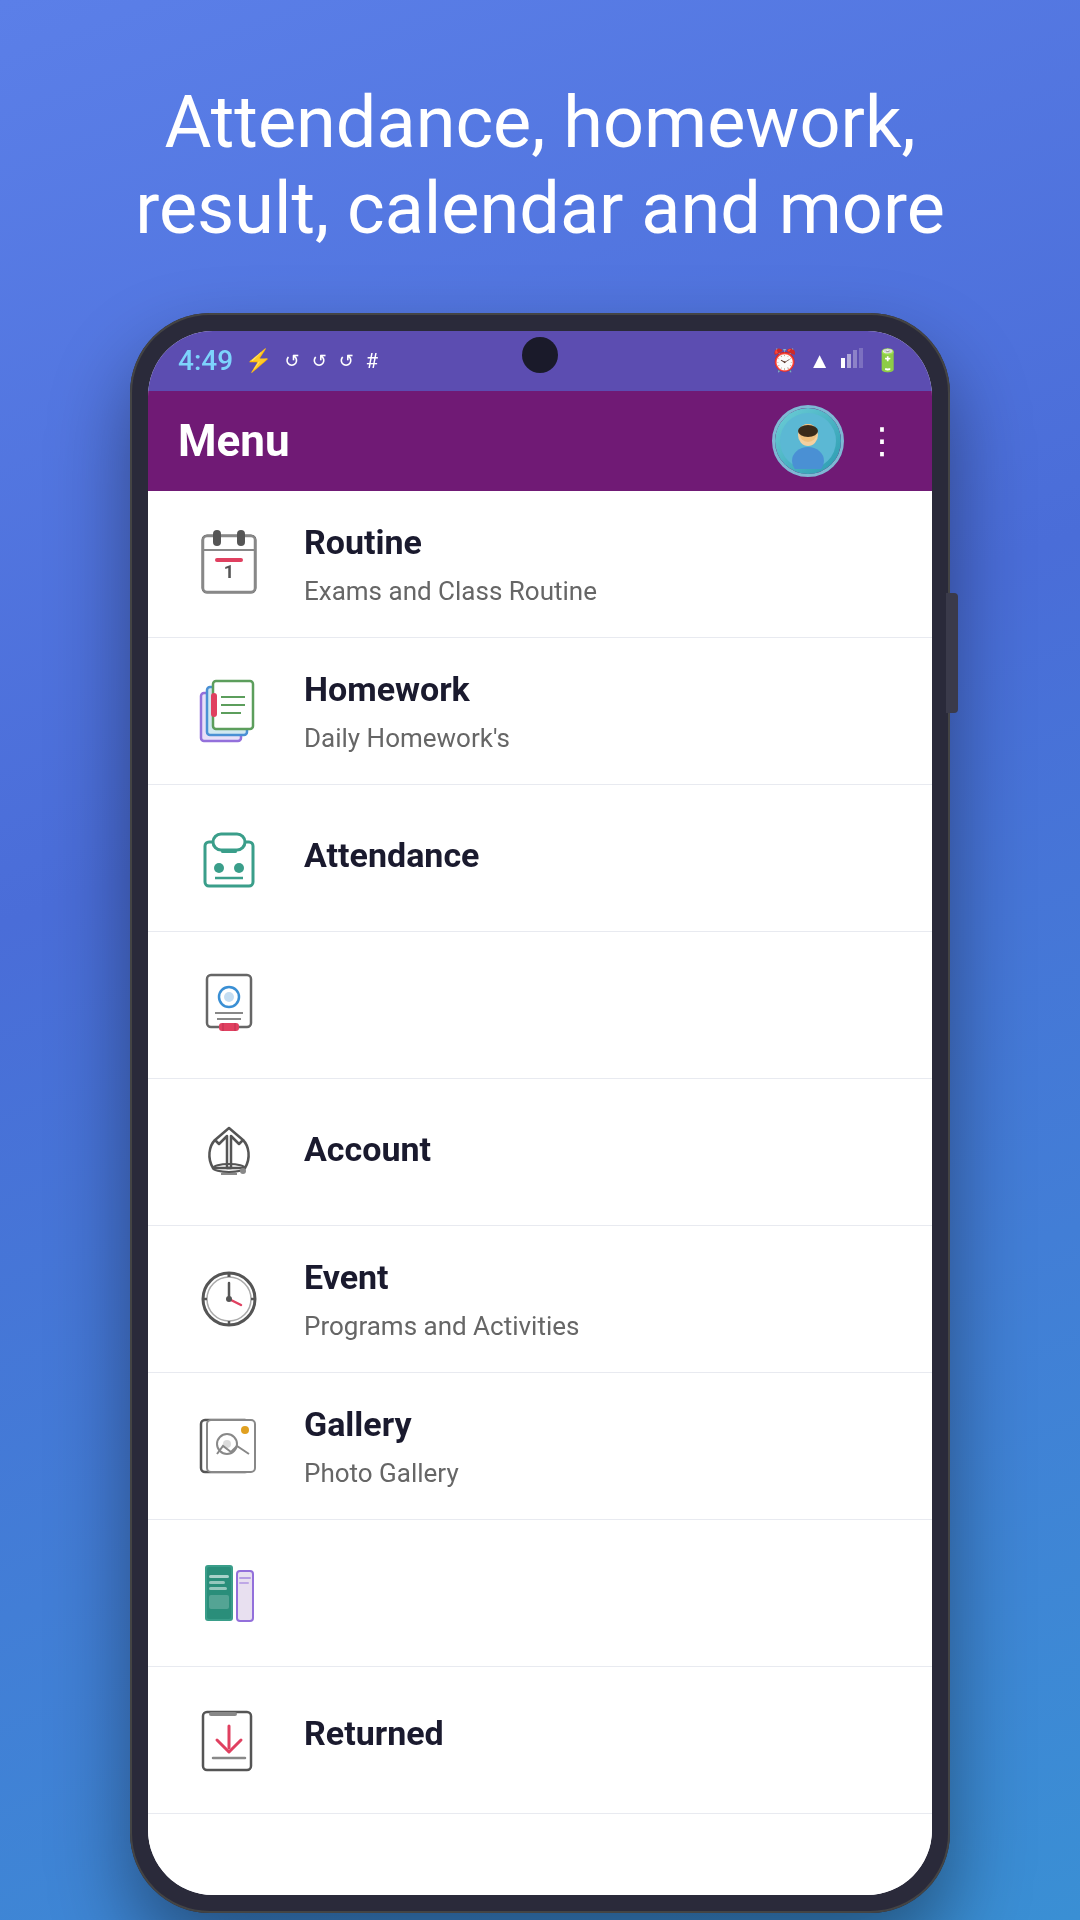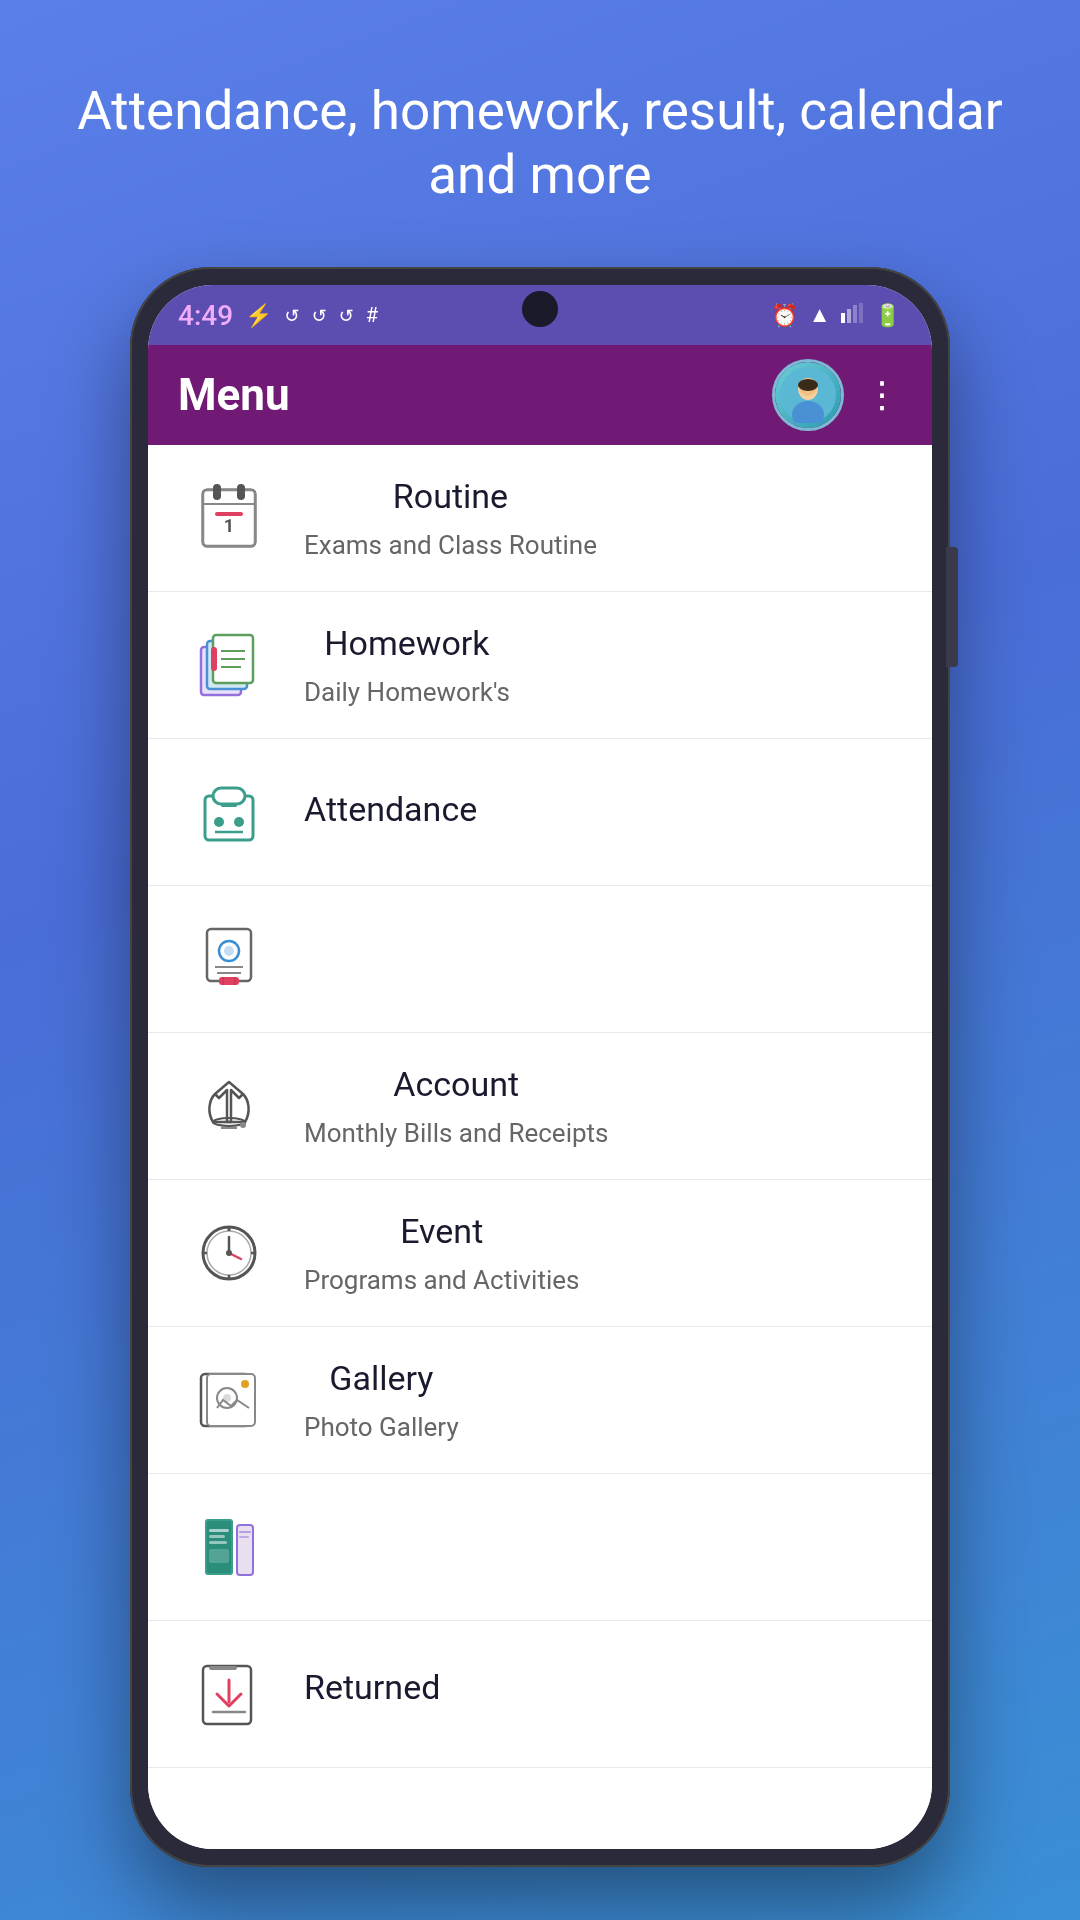--- a/index.html
+++ b/index.html
@@ -11,21 +11,21 @@
       background: linear-gradient(160deg, #5b7fe8 0%, #4a6dd8 40%, #3a8fd4 100%);
       display: flex;
       flex-direction: column;
       align-items: center;
       font-family: 'Roboto', Arial, sans-serif;
       overflow: hidden;
     }
 
     .headline {
       color: white;
-      font-size: 53px;
+      font-size: 72px;
       font-weight: 400;
       text-align: center;
       margin-top: 80px;
       margin-bottom: 60px;
       line-height: 1.2;
       padding: 0 60px;
     }
 
     
     .phone-frame {
@@ -53,21 +53,21 @@
       background: #5c4db1;
       height: 60px;
       display: flex;
       align-items: center;
       justify-content: space-between;
       padding: 0 30px;
       flex-shrink: 0;
     }
 
     .status-time {
-      color: #f0abfc;
+      color: #7dd3fc;
       font-size: 28px;
       font-weight: 500;
     }
 
     .status-icons {
       display: flex;
       align-items: center;
       gap: 10px;
     }
 
@@ -166,24 +166,23 @@
       height: 72px;
     }
 
     .menu-text {
       display: flex;
       flex-direction: column;
     }
 
     .menu-title {
       font-size: 34px;
-      font-weight: 400;
+      font-weight: 700;
       color: #1a1a2e;
       margin-bottom: 6px;
-      text-align: center;
     }
 
     .menu-subtitle {
       font-size: 26px;
       color: #666;
       font-weight: 400;
       margin-top: 8px;
     }
 
     
@@ -337,21 +336,20 @@
           <svg viewBox="0 0 72 72" fill="none">
             <path d="M36 12 L50 24 L46 28 L38 20 L38 52 L34 52 L34 20 L26 28 L22 24 Z" fill="none" stroke="#555" stroke-width="2.5" stroke-linejoin="round"></path>
             <path d="M22 24 C16 30 14 42 20 52 L52 52 C58 42 56 30 50 24" fill="none" stroke="#555" stroke-width="2.5"></path>
             <ellipse cx="36" cy="52" rx="16" ry="4" fill="none" stroke="#555" stroke-width="2"></ellipse>
             <line x1="28" y1="58" x2="44" y2="58" stroke="#888" stroke-width="2"></line>
             <circle cx="50" cy="55" r="3" fill="#888"></circle>
           </svg>
         </div>
         <div class="menu-text">
           <span class="menu-title">Account</span>
-          <span class="menu-subtitle">Monthly Bills and Receipts</span>
         </div>
       </div>
 
       <div class="menu-item">
         <div class="menu-icon-wrap">
           <svg viewBox="0 0 72 72" fill="none">
             <circle cx="36" cy="36" r="26" stroke="#555" stroke-width="3" fill="white"></circle>
             <circle cx="36" cy="36" r="22" stroke="#aaa" stroke-width="1.5" fill="white"></circle>
             <line x1="36" y1="14" x2="36" y2="10" stroke="#555" stroke-width="3"></line>
             <line x1="36" y1="36" x2="36" y2="20" stroke="#555" stroke-width="2.5" stroke-linecap="round"></line>

